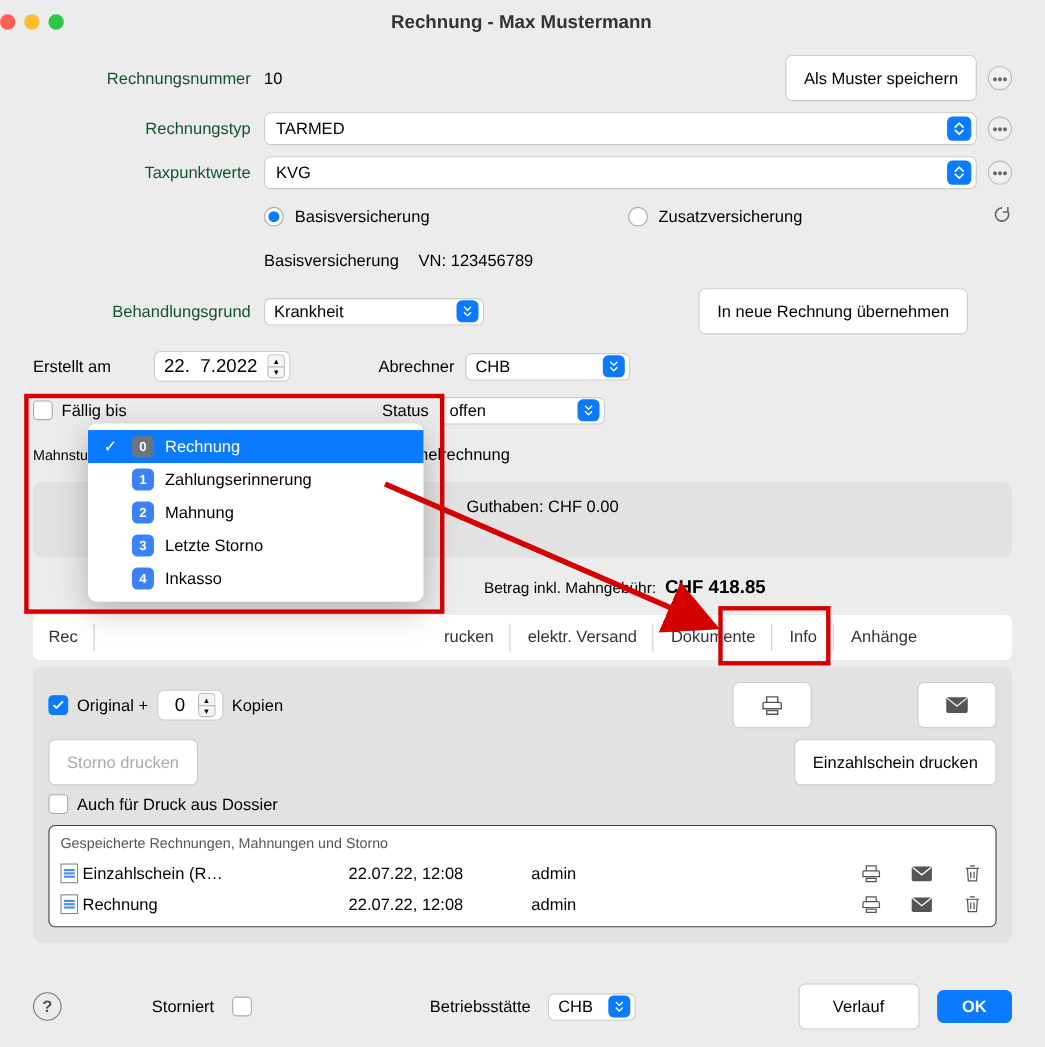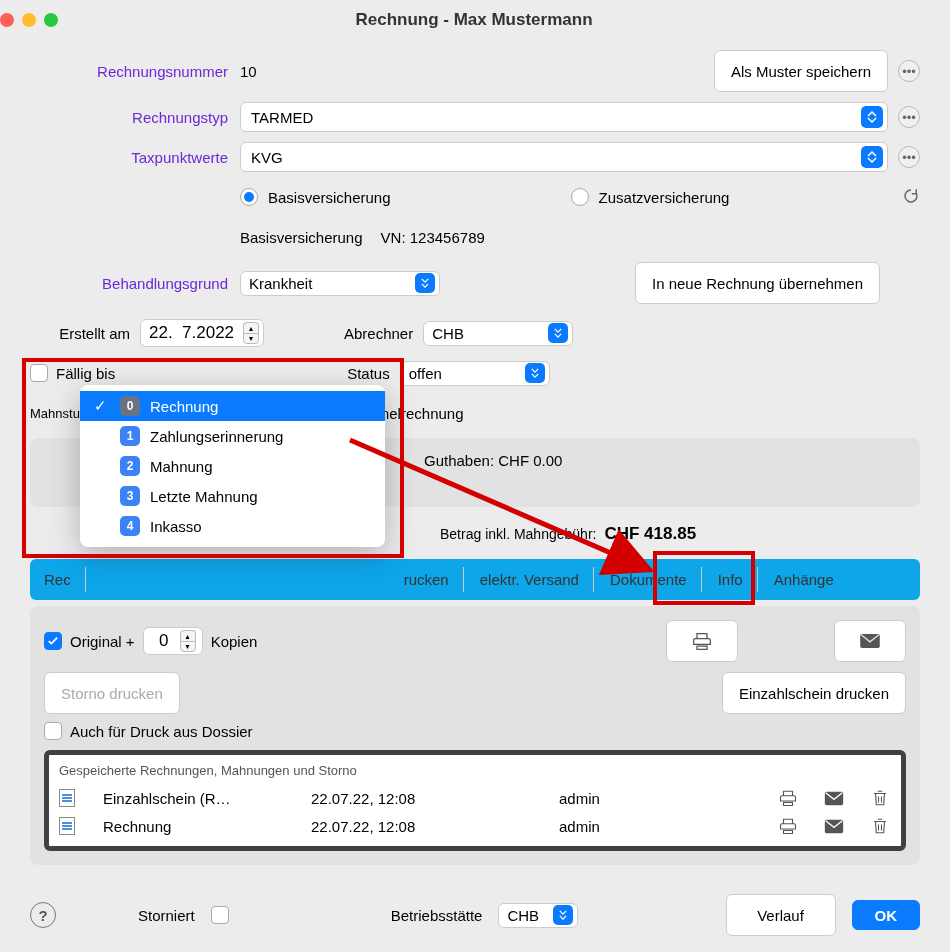--- a/index.html
+++ b/index.html
@@ -6,21 +6,21 @@
 body { background: #ececec; width: 950px; height: 952px; position: relative; overflow: hidden; }
 .titlebar { height: 40px; display: flex; align-items: center; padding: 0 0; }
 .traffic-lights { display: flex; gap: 8px; }
 .tl { width: 14px; height: 14px; border-radius: 50%; }
 .tl.red { background: #ff5f57; }
 .tl.yellow { background: #febc2e; }
 .tl.green { background: #28c840; }
 .win-title { flex: 1; text-align: center; font-weight: 600; font-size: 17px; color: #333; margin-left: -60px; }
 .form-area { padding: 10px 30px; }
 .row { display: flex; align-items: center; margin-bottom: 10px; min-height: 30px; }
-.label-col { width: 210px; text-align: right; padding-right: 12px; color: #6d28d9; }
+.label-col { width: 210px; text-align: right; padding-right: 12px; color: #14532d; }
 .field-col { flex: 1; display: flex; align-items: center; gap: 10px; }
 .select-box { display: flex; align-items: center; background: #fff; border: 1px solid #ccc; border-radius: 6px; height: 30px; overflow: hidden; position: relative; }
 .select-box .sel-text { flex: 1; padding: 0 10px; }
 .sel-arrows { width: 22px; height: 22px; background: #0a7aff; border-radius: 5px; display: flex; flex-direction: column; align-items: center; justify-content: center; margin-right: 4px; }
 .sel-arrows svg { width: 10px; height: 6px; }
 .sel-arrows .up { transform: rotate(180deg); }
 .btn { background: #fff; border: 1px solid #ccc; border-radius: 6px; padding: 20px 16px; height: 30px; display: inline-flex; align-items: center; justify-content: center; cursor: pointer; }
 .btn.primary { background: #0a7aff; color: #fff; border-color: #0a7aff; font-weight: 600; padding: 4px 22px; justify-content: center; }
 .more-dot { width: 22px; height: 22px; border-radius: 50%; border: 1px solid #bbb; display: flex; align-items: center; justify-content: center; color: #666; font-size: 13px; background: #f0f0f0; }
 .radio { width: 18px; height: 18px; border-radius: 50%; border: 1px solid #aaa; display: inline-flex; align-items: center; justify-content: center; background: #fff; }
@@ -28,30 +28,30 @@
 .checkbox { width: 18px; height: 18px; border-radius: 4px; border: 1px solid #aaa; background: #fff; display: inline-flex; align-items: center; justify-content: center; }
 .checkbox.checked { background: #0a7aff; border-color: #0a7aff; }
 .checkbox.checked svg { width: 12px; height: 12px; }
 .step-input { display: flex; align-items: center; background: #fff; border: 1px solid #ccc; border-radius: 6px; height: 28px; padding: 0 4px 0 8px; }
 .step-input input { border: none; outline: none; width: 90px; font-size: 17px; }
 .stepper { display: flex; flex-direction: column; margin-left: 4px; }
 .stepper-btn { width: 16px; height: 11px; border: 1px solid #bbb; background: #f5f5f5; display: flex; align-items: center; justify-content: center; font-size: 8px; }
 .stepper-btn:first-child { border-radius: 4px 4px 0 0; border-bottom: none; }
 .stepper-btn:last-child { border-radius: 0 0 4px 4px; }
 .panel { background: #e2e2e2; border-radius: 8px; padding: 14px; margin-top: 6px; }
-.tabs { display: flex; gap: 2px; background: #0ea5e9; border-radius: 6px; padding: 8px 0; margin-top: 10px; }
+.tabs { display: flex; gap: 2px; background: #ffffff; border-radius: 6px; padding: 8px 0; margin-top: 10px; }
 .tab { padding: 4px 14px; color: #333; border-right: 1px solid #ccc; }
 .tab:last-child { border-right: none; }
-.stored-list { background: #fff; border: 5px solid #404040; border-radius: 6px; margin-top: 10px; padding: 6px 0; }
+.stored-list { background: #fff; border: 1px solid #404040; border-radius: 6px; margin-top: 10px; padding: 6px 0; }
 .list-title { font-size: 13px; color: #555; padding: 2px 10px 6px; }
-.list-row { display: flex; align-items: center; padding: 4px 10px; gap: 28px; }
+.list-row { display: flex; align-items: center; padding: 4px 10px; gap: 4px; }
 .doc-icon { width: 16px; height: 18px; background: #fff; border: 1px solid #888; position: relative; }
 .doc-icon::before { content: ""; position: absolute; top: 4px; left: 2px; right: 2px; height: 2px; background: #4a90e2; box-shadow: 0 3px 0 #4a90e2, 0 6px 0 #4a90e2; }
 .col-name { width: 180px; }
-.col-date { width: 220px; }
+.col-date { width: 220px; text-align: center; }
 .col-user { flex: 1; }
 .row-actions { display: flex; gap: 24px; }
 .icon-btn { width: 22px; height: 20px; display: flex; align-items: center; justify-content: center; cursor: pointer; }
 .bottom-bar { position: absolute; bottom: 16px; left: 0; right: 0; padding: 0 30px; display: flex; align-items: center; gap: 16px; }
 .help-circle { width: 26px; height: 26px; border-radius: 50%; border: 1.5px solid #777; display: flex; align-items: center; justify-content: center; color: #555; font-weight: 600; }
 .dropdown-popup { position: absolute; left: 80px; top: 385px; width: 305px; background: #fff; border-radius: 8px; box-shadow: 0 8px 30px rgba(0,0,0,0.25); padding: 6px 0; z-index: 50; }
 .dd-item { display: flex; align-items: center; padding: 5px 14px; gap: 10px; }
 .dd-item.selected { background: #0a7aff; color: #fff; }
 .dd-check { width: 16px; color: #fff; }
 .dd-badge { width: 20px; height: 20px; border-radius: 5px; display: flex; align-items: center; justify-content: center; font-size: 12px; font-weight: 600; color: #fff; }
@@ -169,21 +169,21 @@
       </div>
       <div class="spacer"></div>
       <div class="btn">
           <span>In neue Rechnung übernehmen</span>
         </div>
       <div style="width:30px"></div>
     </div>
   </div>
 
   <div class="row" style="margin-top:14px">
-    <div style="width:110px;text-align:right;padding-right:10px">Erstellt am</div>
+    <div style="width:110px;text-align:left;padding-right:24px">Erstellt am</div>
     <div class="step-input">
       <input value="22.  7.2022" style="">
       <div class="stepper">
         <div class="stepper-btn">▴</div>
         <div class="stepper-btn">▾</div>
       </div>
     </div>
     <div style="width:80px"></div>
     <div>Abrechner</div>
     <div style="width:10px"></div>
@@ -371,21 +371,21 @@
     <span>Zahlungserinnerung</span>
   </div>
   <div class="dd-item">
     <span class="dd-check"></span>
     <span class="dd-badge b2">2</span>
     <span>Mahnung</span>
   </div>
   <div class="dd-item">
     <span class="dd-check"></span>
     <span class="dd-badge b3">3</span>
-    <span>Letzte Mahnung</span>
+    <span>Letzte Storno</span>
   </div>
   <div class="dd-item">
     <span class="dd-check"></span>
     <span class="dd-badge b4">4</span>
     <span>Inkasso</span>
   </div>
 </div>
 
 <div class="hl-box1"></div>
 <div class="hl-box2"></div>

